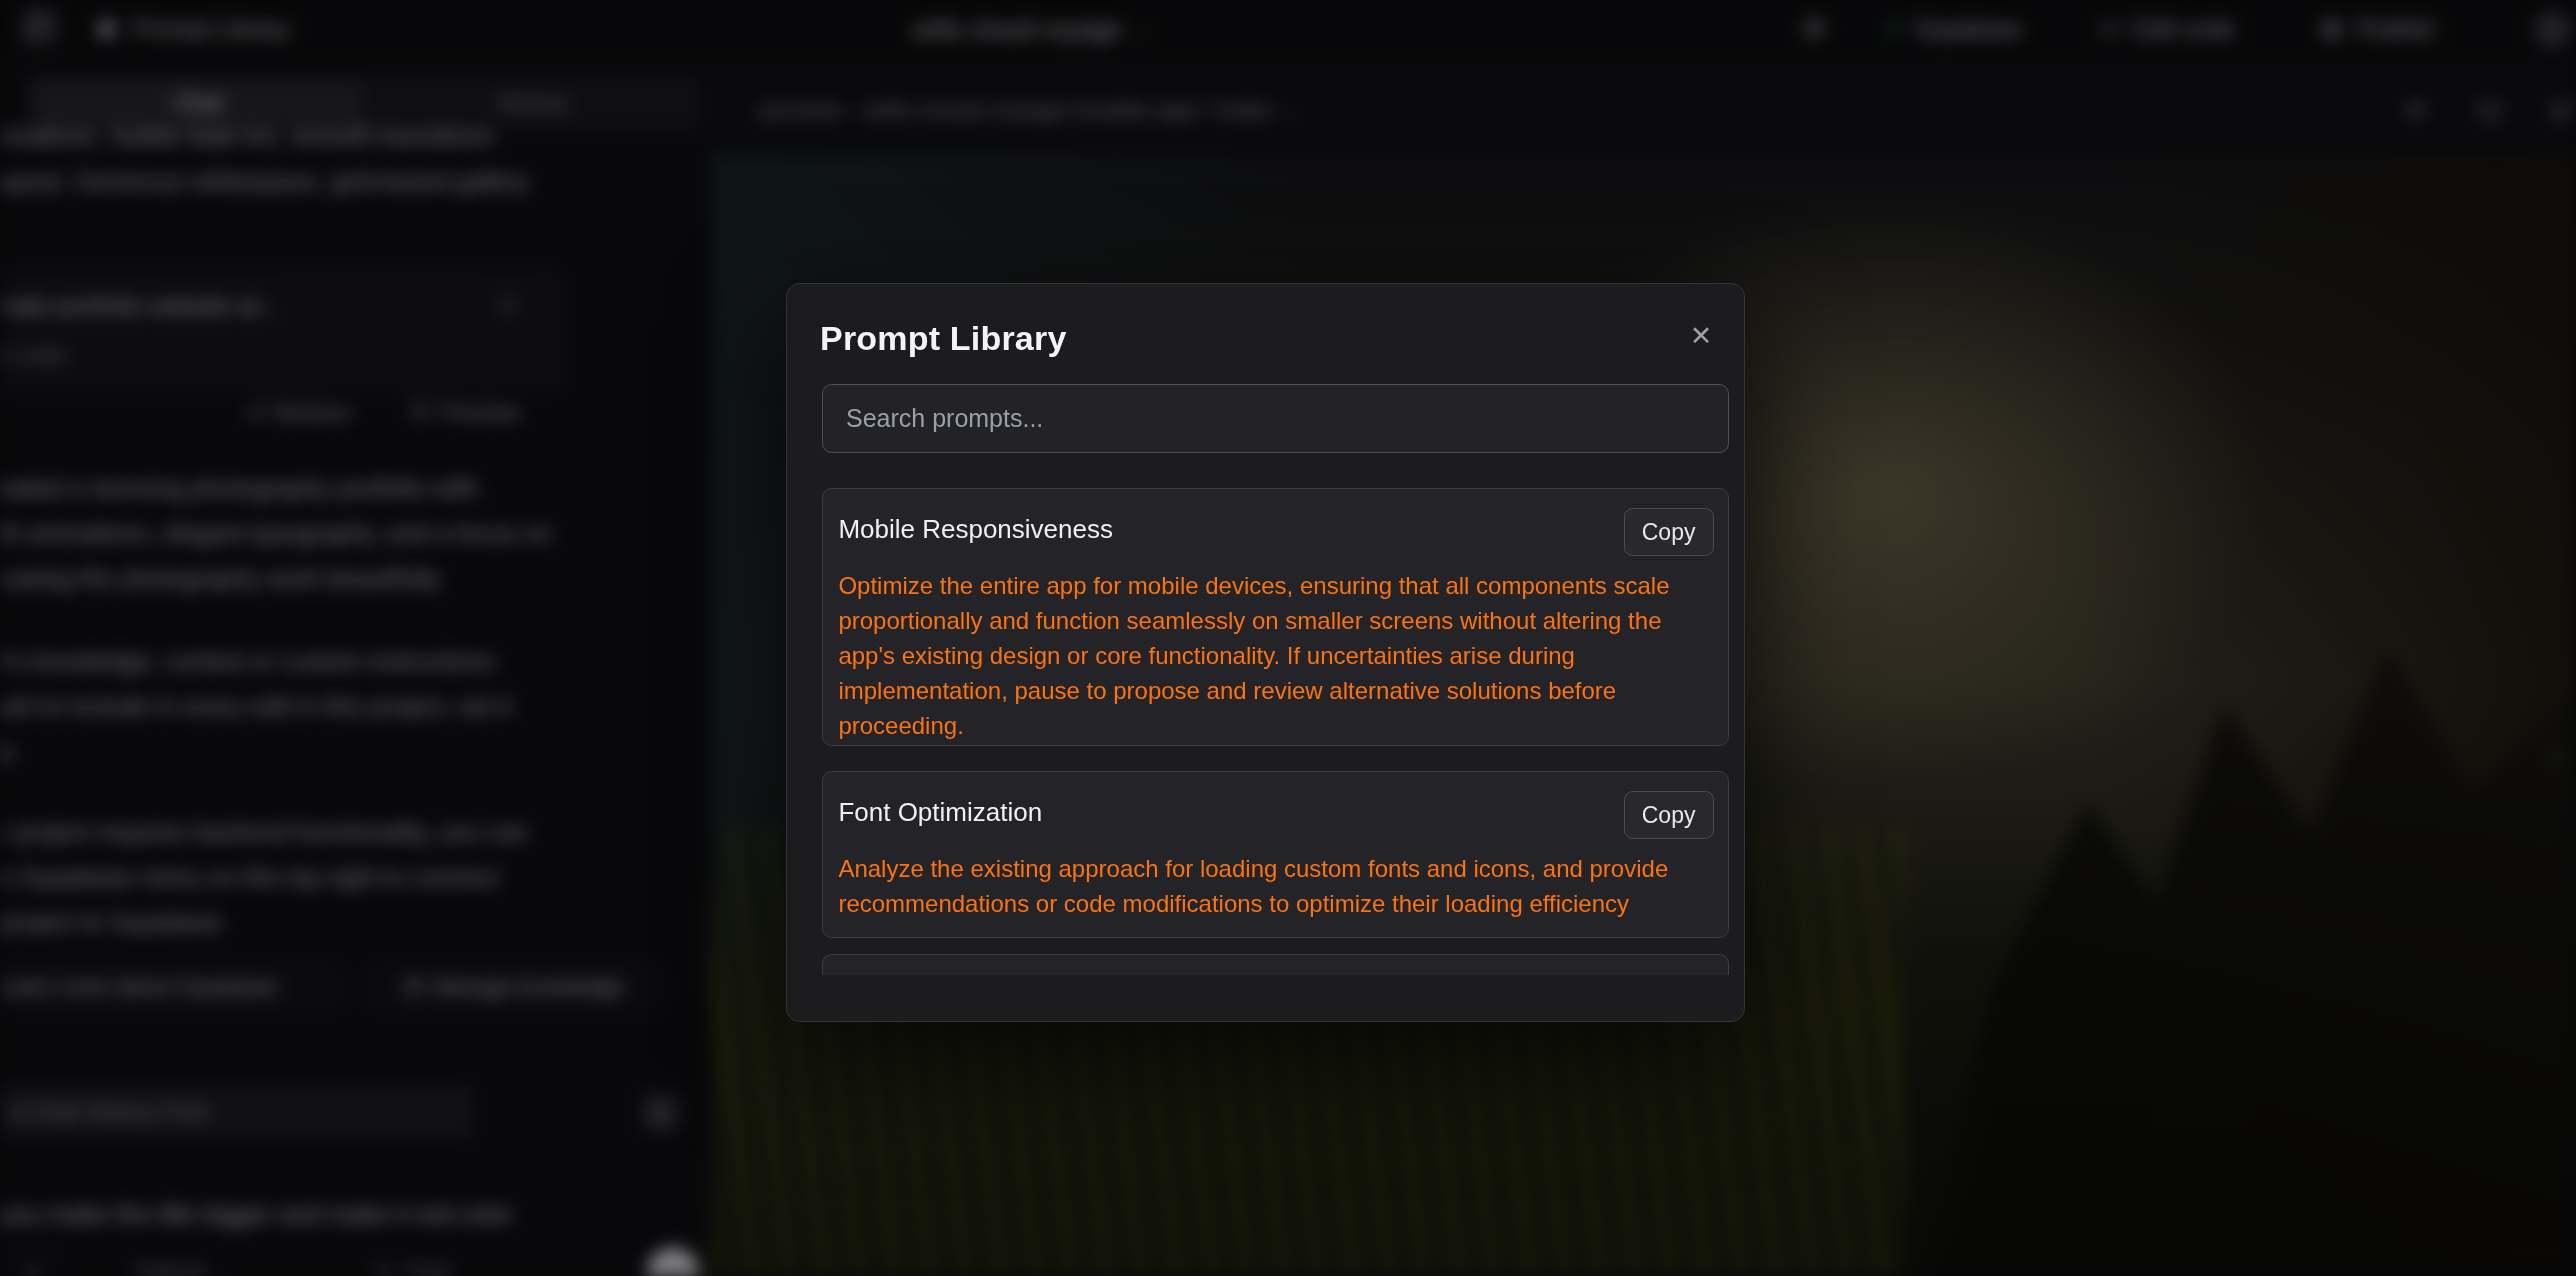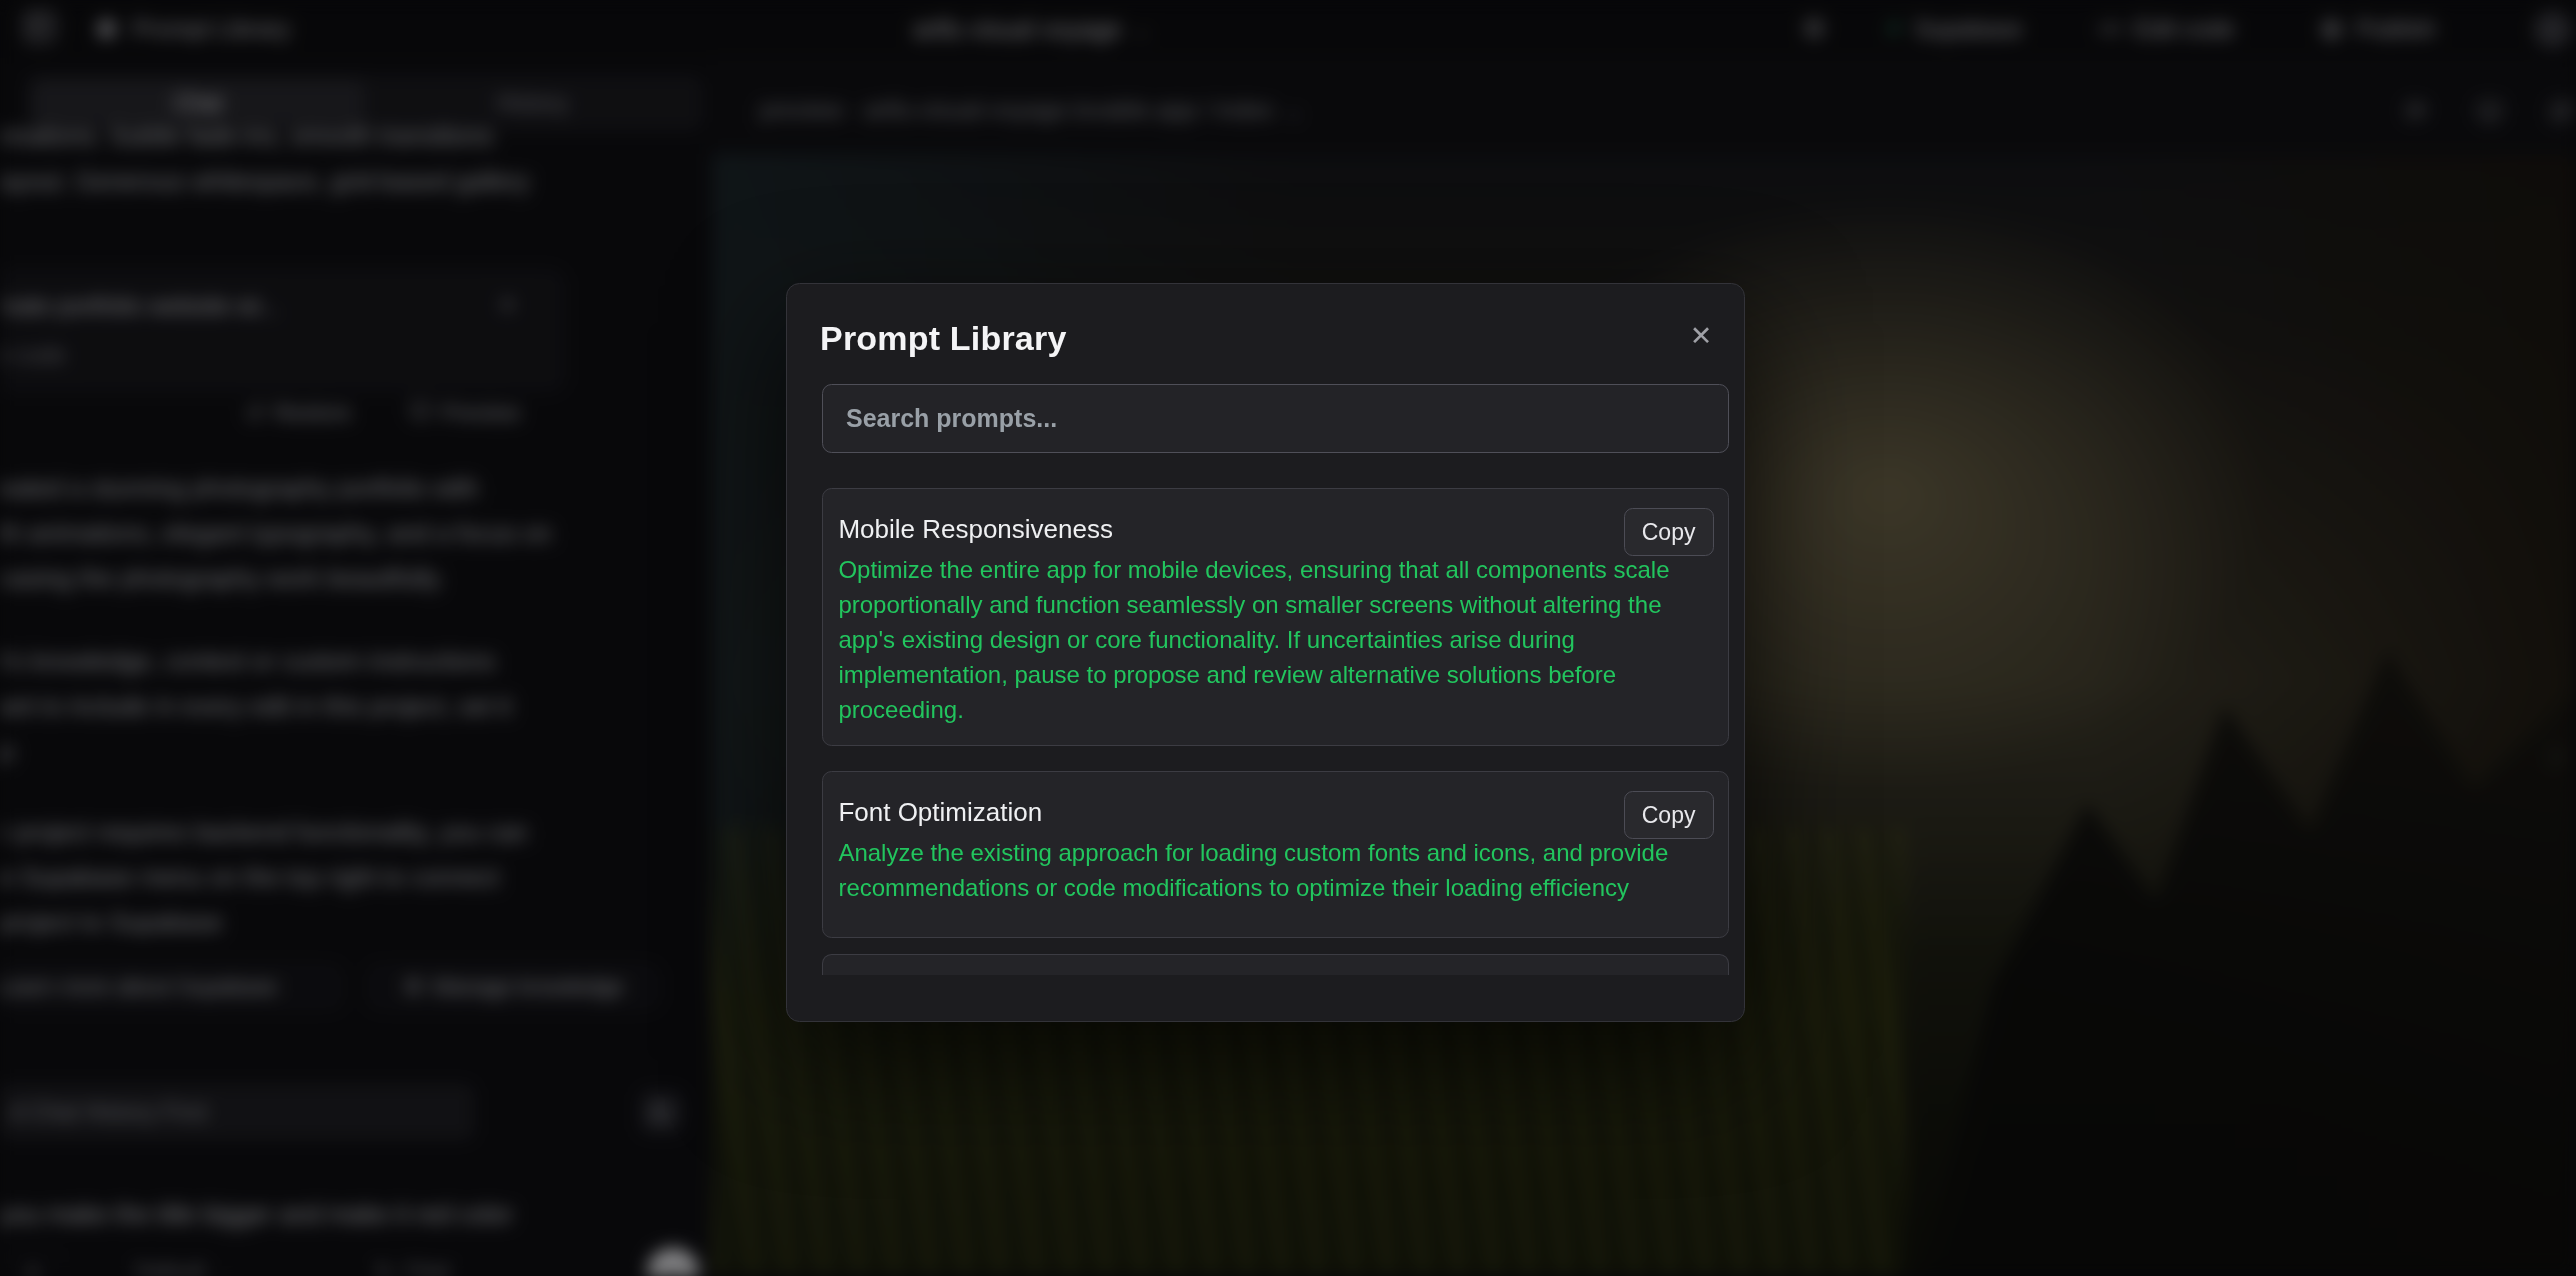--- a/index.html
+++ b/index.html
@@ -106,32 +106,32 @@
   
   .modal { position:absolute; left:786px; top:283px; width:959px; height:739px; z-index:10;
            background:#1c1c1f; border:1px solid #333339; border-radius:13.5px;
            box-shadow:0 39px 116px rgba(0,0,0,0.75); }
   .m-title { position:absolute; left:33px; top:35px; font-size:34px; font-weight:600; color:#f4f4f6; letter-spacing:0.2px; }
   .m-close { position:absolute; left:893px; top:31px; width:42px; height:42px; display:flex; align-items:center;
              justify-content:center; color:#9fa0a6; font-size:27px; cursor:pointer; }
   .m-search { position:absolute; left:35px; top:100px; width:907px; height:69px; background:#232327;
               border:1.9px solid #4f4f58; border-radius:9.6px; }
   .m-search input { width:100%; height:100%; background:transparent; border:none; outline:none; padding:0 23px;
-                    font-family:inherit; font-size:25px; color:#e8e8ea;font-weight:bold; }
+                    font-family:inherit; font-size:25px; color:#e8e8ea; }
   .m-search input::placeholder { color:#99a0a7; }
 
   .m-card { position:absolute; left:35px; width:907px; background:#242428; border:1px solid #3c3c43; border-radius:9.6px; }
   .card1 { top:204px; height:258px; }
   .card2 { top:487px; height:167px; }
   .card3 { top:670px; height:21px; border-radius:9.6px 9.6px 0 0; border-bottom:none; }
   .c-title { position:absolute; left:15.4px; top:25px; font-size:26px; font-weight:400; color:#eff0f2; }
   .c-copy { position:absolute; right:14.4px; top:19px; width:90px; height:48px; border:1px solid #4c4c55; border-radius:8.7px;
             background:#29292d; display:flex; align-items:center; justify-content:center; color:#e8e8ec; font-size:23px;
             cursor:pointer; }
-  .c-desc { position:absolute; left:15.4px; top:63px; width:874px; font-size:24px; line-height:35px; color:#22c55e; }
+  .c-desc { position:absolute; left:15.4px; top:79px; width:874px; font-size:24px; line-height:35px; color:#f97316; }
 </style>
 </head>
 <body>
 
 <div class="screen">
 
   <div class="bg">
 
     <div class="topbar">
       <div class="logo"></div>

